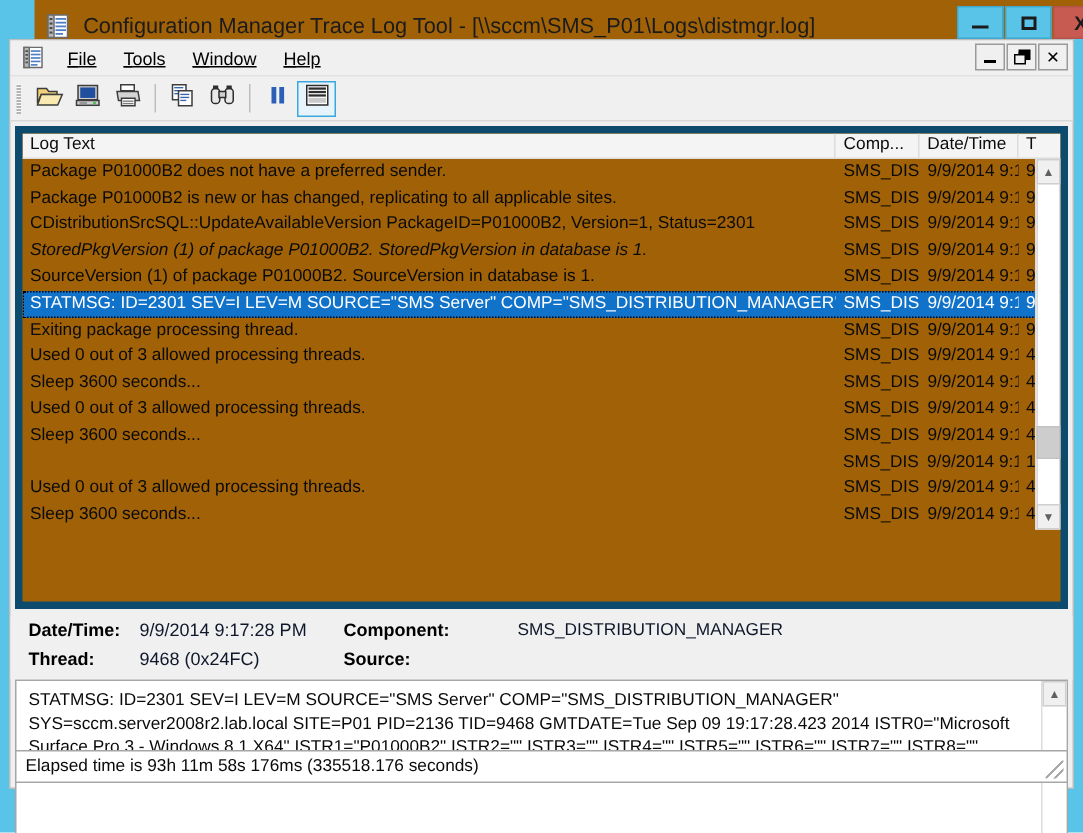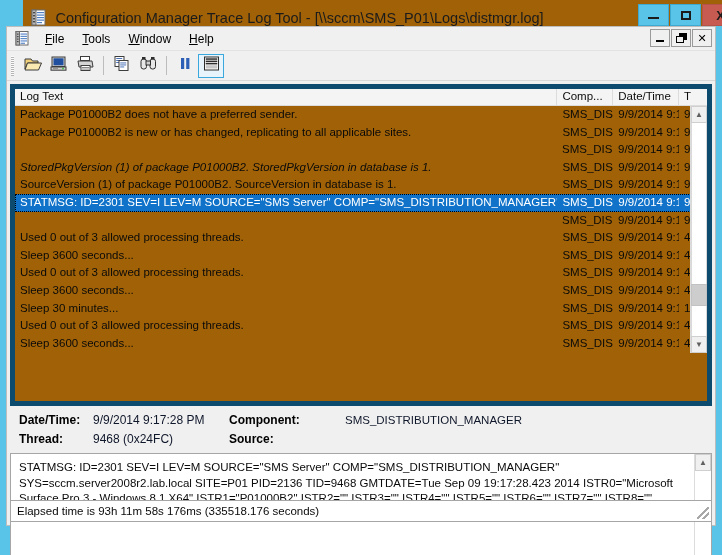--- a/index.html
+++ b/index.html
@@ -94,20 +94,21 @@
   #menu-doc-icon {
     width: 15px; height: 15px;
     margin-left: 8px; margin-right: 6px;
   }
   .menu-item {
     font-size: 12px;
     color: #000;
     padding: 2px 9px;
     cursor: default;
     white-space: nowrap;
+    text-decoration: underline;
   }
   .menu-item u { text-decoration: underline; }
   #mdi-controls {
     position: absolute;
     right: 3px; top: 2px;
     display: flex;
   }
   .mdi-btn {
     width: 20px; height: 18px;
     border: 1px solid #9a9a9a;
@@ -525,20 +526,21 @@
             <div class="cell" style="width: 66px;">9/9/2014 9:17:</div>
             <div class="cell" style="width: 28px;">946</div>
           </div>
           <div class="row">
             <div class="cell" style="width: 544px;">Package P01000B2 is new or has changed, replicating to all applicable sites.</div>
             <div class="cell" style="width: 56px;">SMS_DIS</div>
             <div class="cell" style="width: 66px;">9/9/2014 9:17:</div>
             <div class="cell" style="width: 28px;">946</div>
           </div>
           <div class="row">
+            <div class="cell" style="width: 544px;">CDistributionSrcSQL::UpdateAvailableVersion PackageID=P01000B2, Version=1, Status=2301</div>
             <div class="cell" style="width: 56px;">SMS_DIS</div>
             <div class="cell" style="width: 66px;">9/9/2014 9:17:</div>
             <div class="cell" style="width: 28px;">946</div>
           </div>
           <div class="row">
             <div class="cell" style="width: 544px; font-style: italic;">StoredPkgVersion (1) of package P01000B2. StoredPkgVersion in database is 1.</div>
             <div class="cell" style="width: 56px;">SMS_DIS</div>
             <div class="cell" style="width: 66px;">9/9/2014 9:17:</div>
             <div class="cell" style="width: 28px;">946</div>
           </div>
@@ -548,20 +550,21 @@
             <div class="cell" style="width: 66px;">9/9/2014 9:17:</div>
             <div class="cell" style="width: 28px;">946</div>
           </div>
           <div class="row selected">
             <div class="cell" style="width: 544px;">STATMSG: ID=2301 SEV=I LEV=M SOURCE="SMS Server" COMP="SMS_DISTRIBUTION_MANAGER" S...</div>
             <div class="cell" style="width: 56px;">SMS_DIS</div>
             <div class="cell" style="width: 66px;">9/9/2014 9:17:</div>
             <div class="cell" style="width: 28px;">946</div>
           </div>
           <div class="row">
+            <div class="cell" style="width: 544px;">Exiting package processing thread.</div>
             <div class="cell" style="width: 56px;">SMS_DIS</div>
             <div class="cell" style="width: 66px;">9/9/2014 9:17:</div>
             <div class="cell" style="width: 28px;">946</div>
           </div>
           <div class="row">
             <div class="cell" style="width: 544px;">Used 0 out of 3 allowed processing threads.</div>
             <div class="cell" style="width: 56px;">SMS_DIS</div>
             <div class="cell" style="width: 66px;">9/9/2014 9:17:</div>
             <div class="cell" style="width: 28px;">402</div>
           </div>
@@ -577,21 +580,20 @@
             <div class="cell" style="width: 66px;">9/9/2014 9:17:</div>
             <div class="cell" style="width: 28px;">402</div>
           </div>
           <div class="row">
             <div class="cell" style="width: 544px;">Sleep 3600 seconds...</div>
             <div class="cell" style="width: 56px;">SMS_DIS</div>
             <div class="cell" style="width: 66px;">9/9/2014 9:17:</div>
             <div class="cell" style="width: 28px;">402</div>
           </div>
           <div class="row">
-            <div class="cell" style="width: 544px;">Sleep 30 minutes...</div>
             <div class="cell" style="width: 56px;">SMS_DIS</div>
             <div class="cell" style="width: 66px;">9/9/2014 9:17:</div>
             <div class="cell" style="width: 28px;">124</div>
           </div>
           <div class="row">
             <div class="cell" style="width: 544px;">Used 0 out of 3 allowed processing threads.</div>
             <div class="cell" style="width: 56px;">SMS_DIS</div>
             <div class="cell" style="width: 66px;">9/9/2014 9:17:</div>
             <div class="cell" style="width: 28px;">402</div>
           </div>

